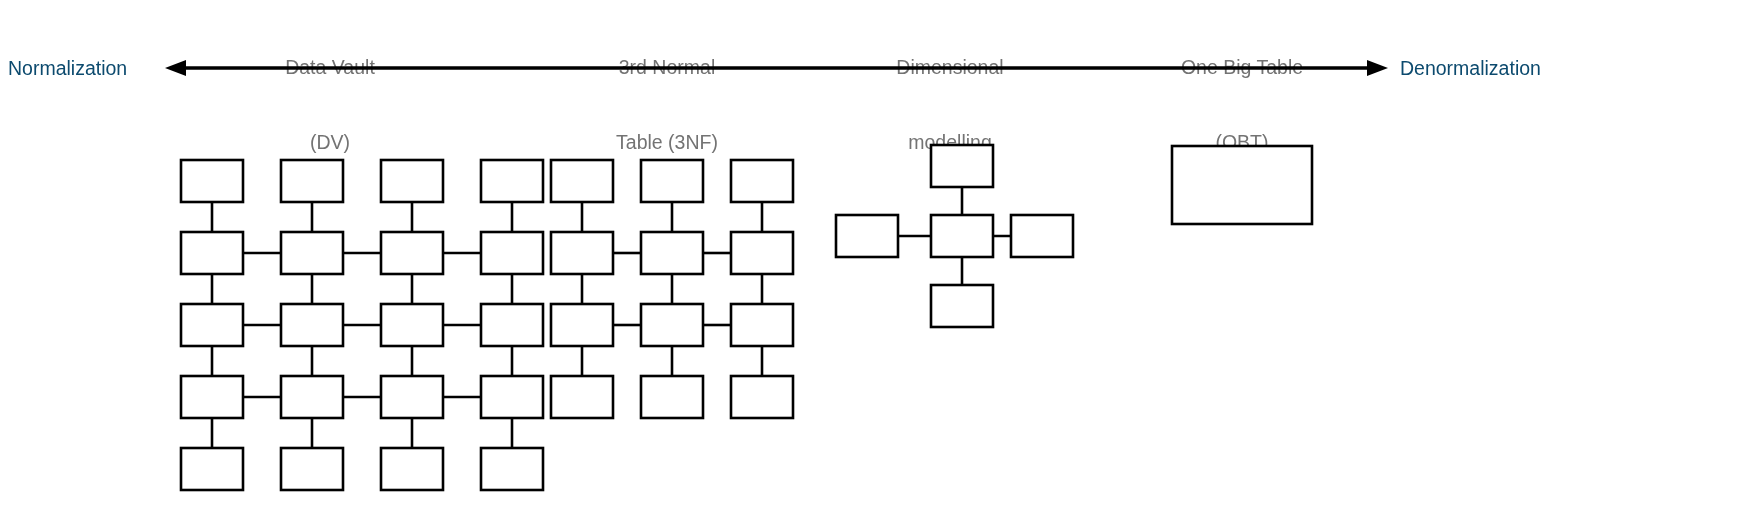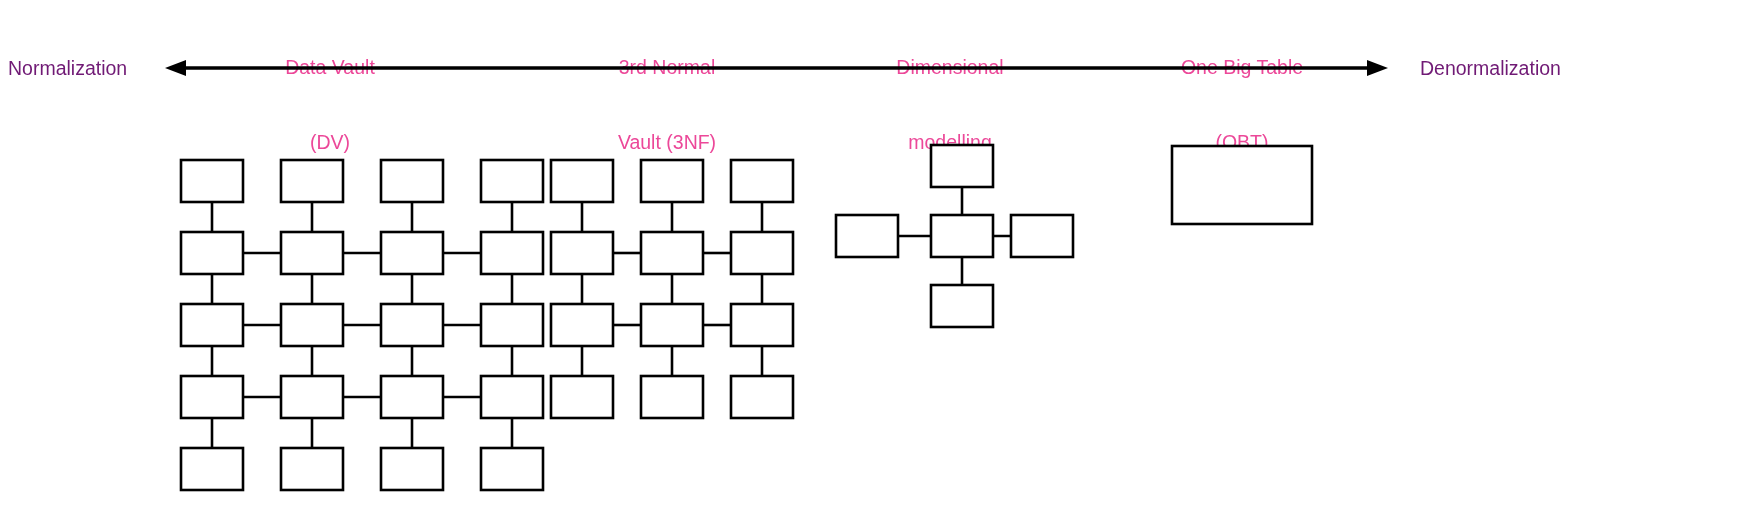--- a/index.html
+++ b/index.html
@@ -10,62 +10,62 @@
     color:#000000;
     overflow:hidden;
     position:relative;
   }
   #canvas{position:absolute;left:0;top:0;width:1742px;height:524px;}
   .hdr{
     position:absolute;
     text-align:center;
     font-size:19.5px;
     line-height:25px;
-    color:#ec4899;
+    color:#737373;
     white-space:pre;
   }
   .axis-label{
     position:absolute;
     font-size:19.5px;
     line-height:25px;
-    color:#701a75;
+    color:#0c4a6e;
     white-space:nowrap;
   }
   svg{position:absolute;left:0;top:0;overflow:visible;}
   .nodebox{fill:#ffffff;stroke:#000000;stroke-width:2.6;}
   .link{stroke:#000000;stroke-width:2.6;}
   .axisline{stroke:#000000;stroke-width:3.4;fill:none;}
 </style>
 </head>
 <body>
 
 <div id="canvas">
 
   <div class="hdr" style="left:230px;top:5px;width:200px;">
     <div>Data Vault</div>
     <div>(DV)</div>
   </div>
 
   <div class="hdr" style="left:567px;top:5px;width:200px;">
     <div>3rd Normal</div>
-    <div>Vault (3NF)</div>
+    <div>Table (3NF)</div>
   </div>
 
   <div class="hdr" style="left:1142px;top:5px;width:200px;">
     <div>One Big Table</div>
     <div>(OBT)</div>
   </div>
 
   <div class="hdr" style="left:850px;top:5px;width:200px;">
     <div>Dimensional</div>
     <div>modelling</div>
   </div>
 
   <div class="axis-label" style="left:8px;top:56px;">Normalization</div>
-  <div class="axis-label" style="left:1400px;top:56px;margin-left:20px;">Denormalization</div>
+  <div class="axis-label" style="left:1400px;top:56px;">Denormalization</div>
 
   <svg width="1742" height="524" viewBox="0 0 1742 524">
 
     <g>
       <line class="axisline" x1="172" y1="68" x2="1381" y2="68"></line>
       <polygon points="165,68 186,60 186,76" fill="#000000"></polygon>
       <polygon points="1388,68 1367,60 1367,76" fill="#000000"></polygon>
     </g>
 
     <g>

